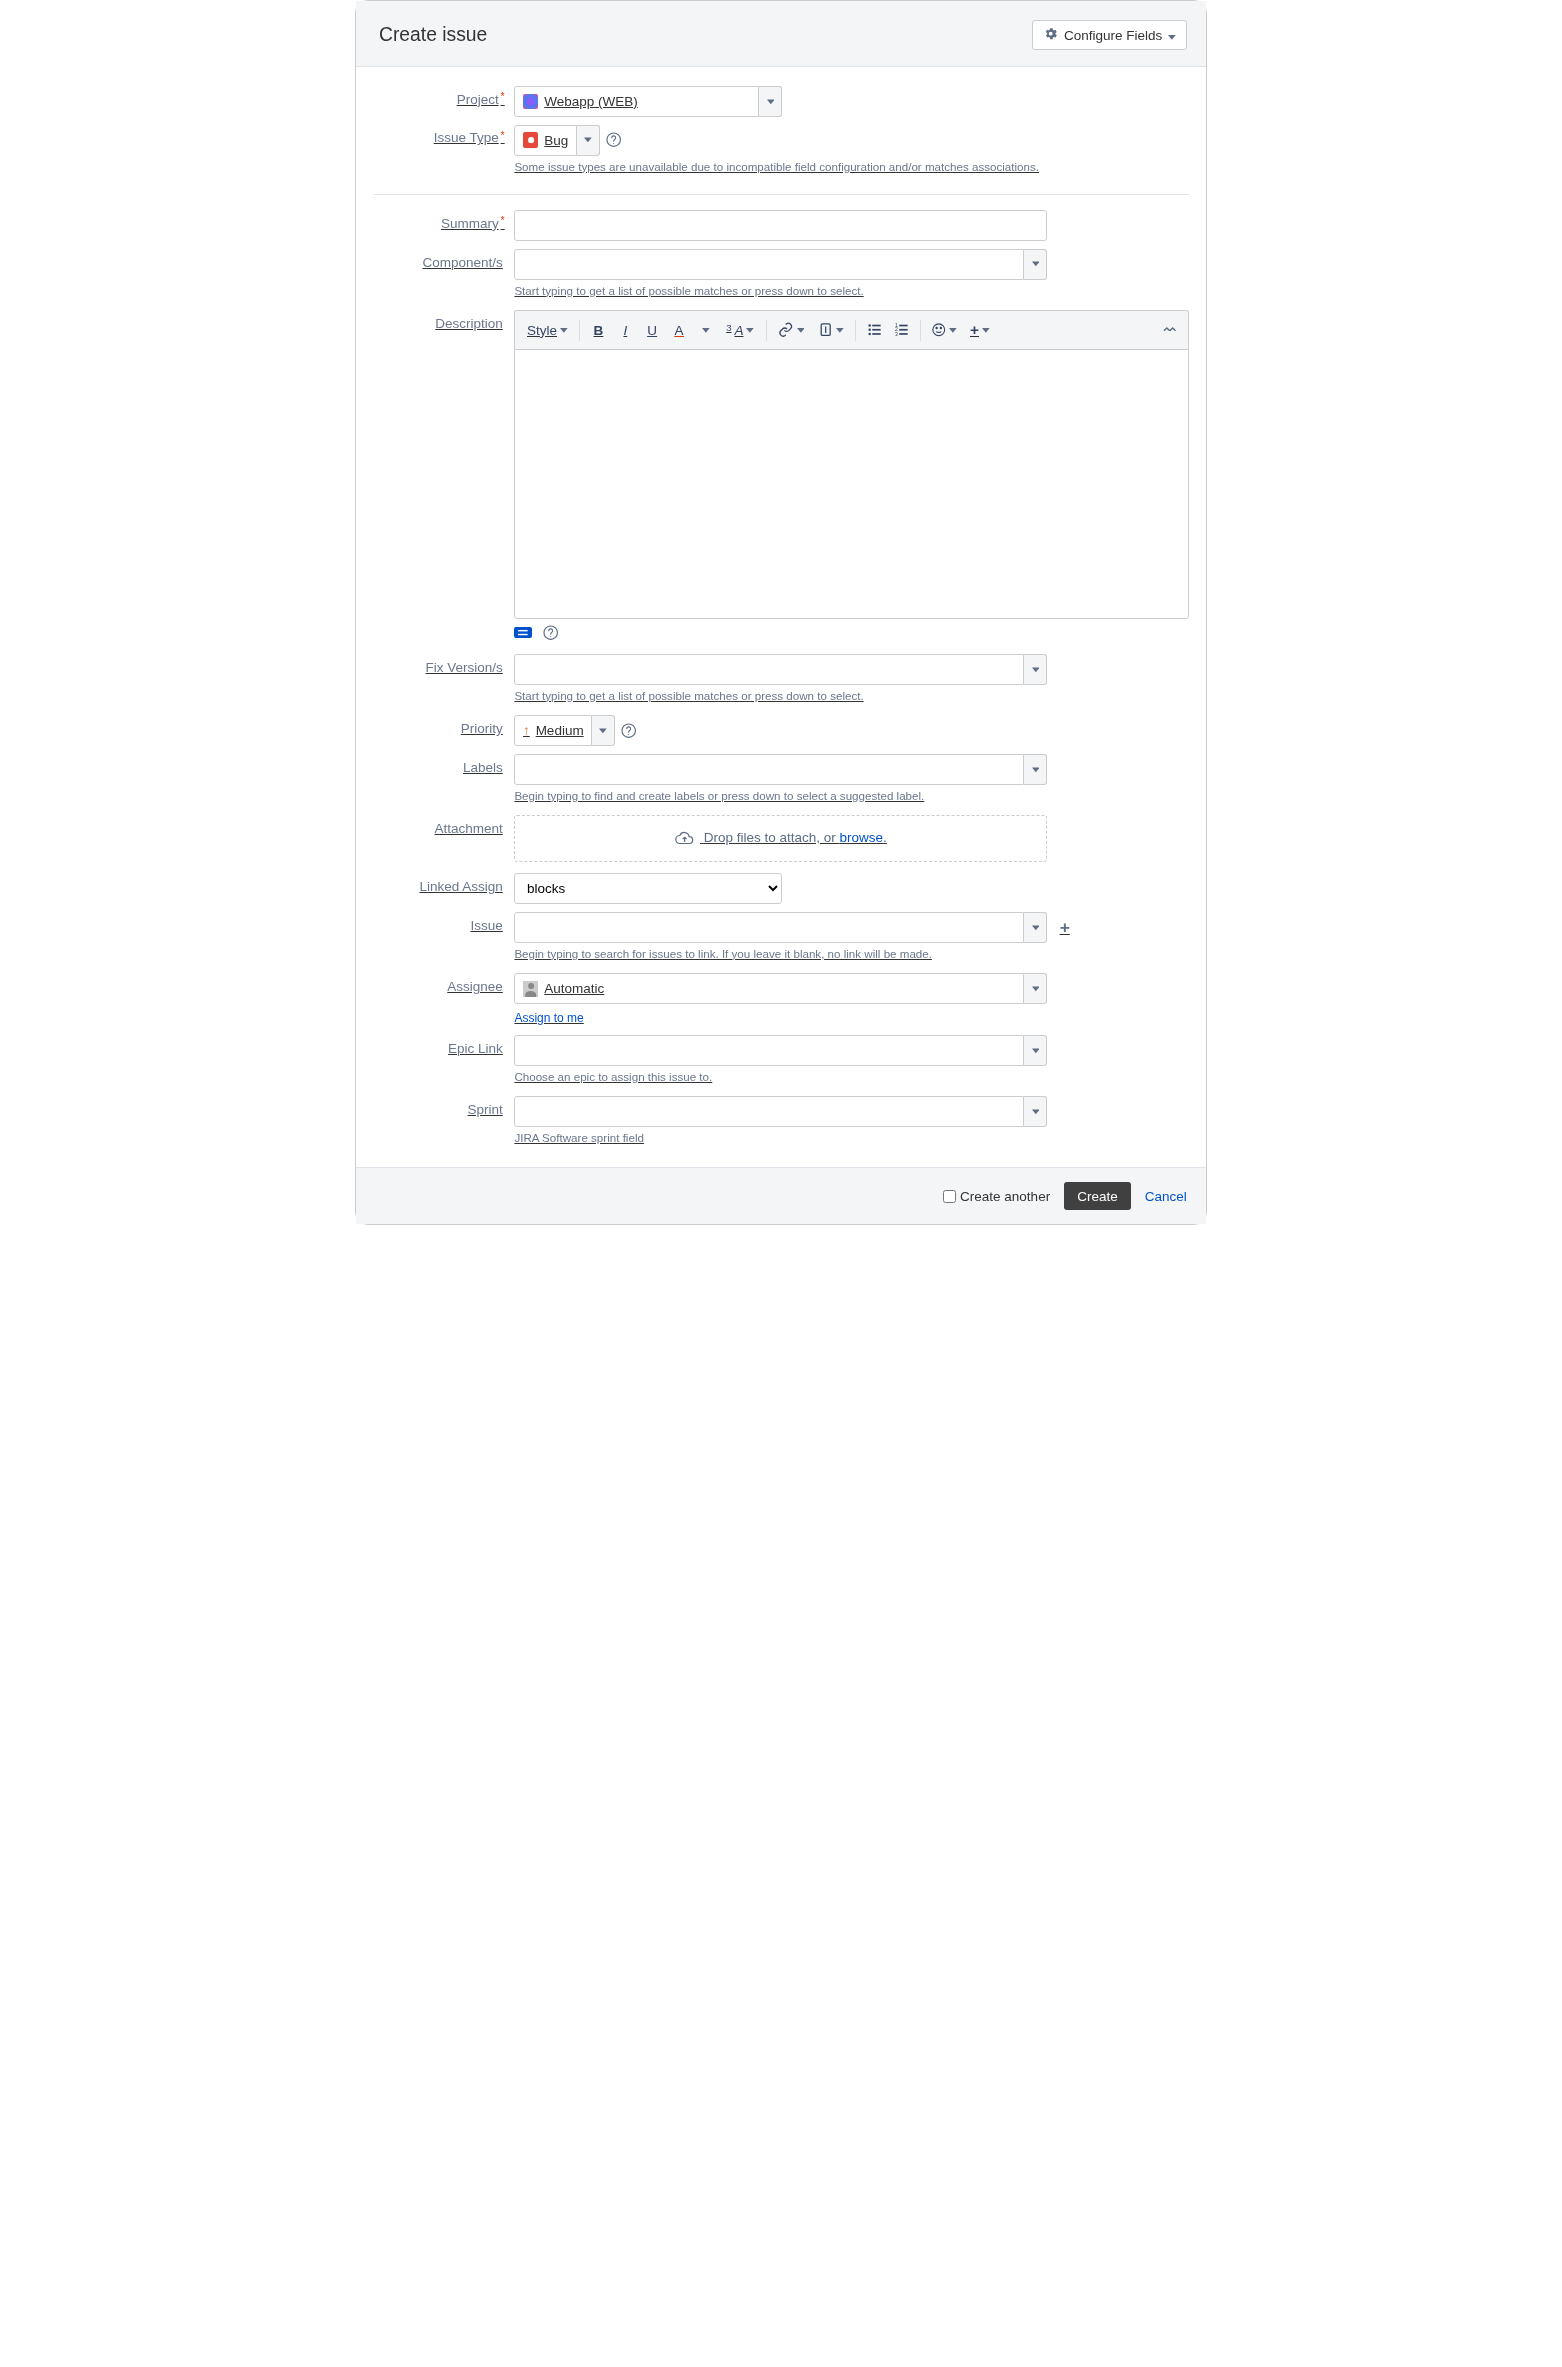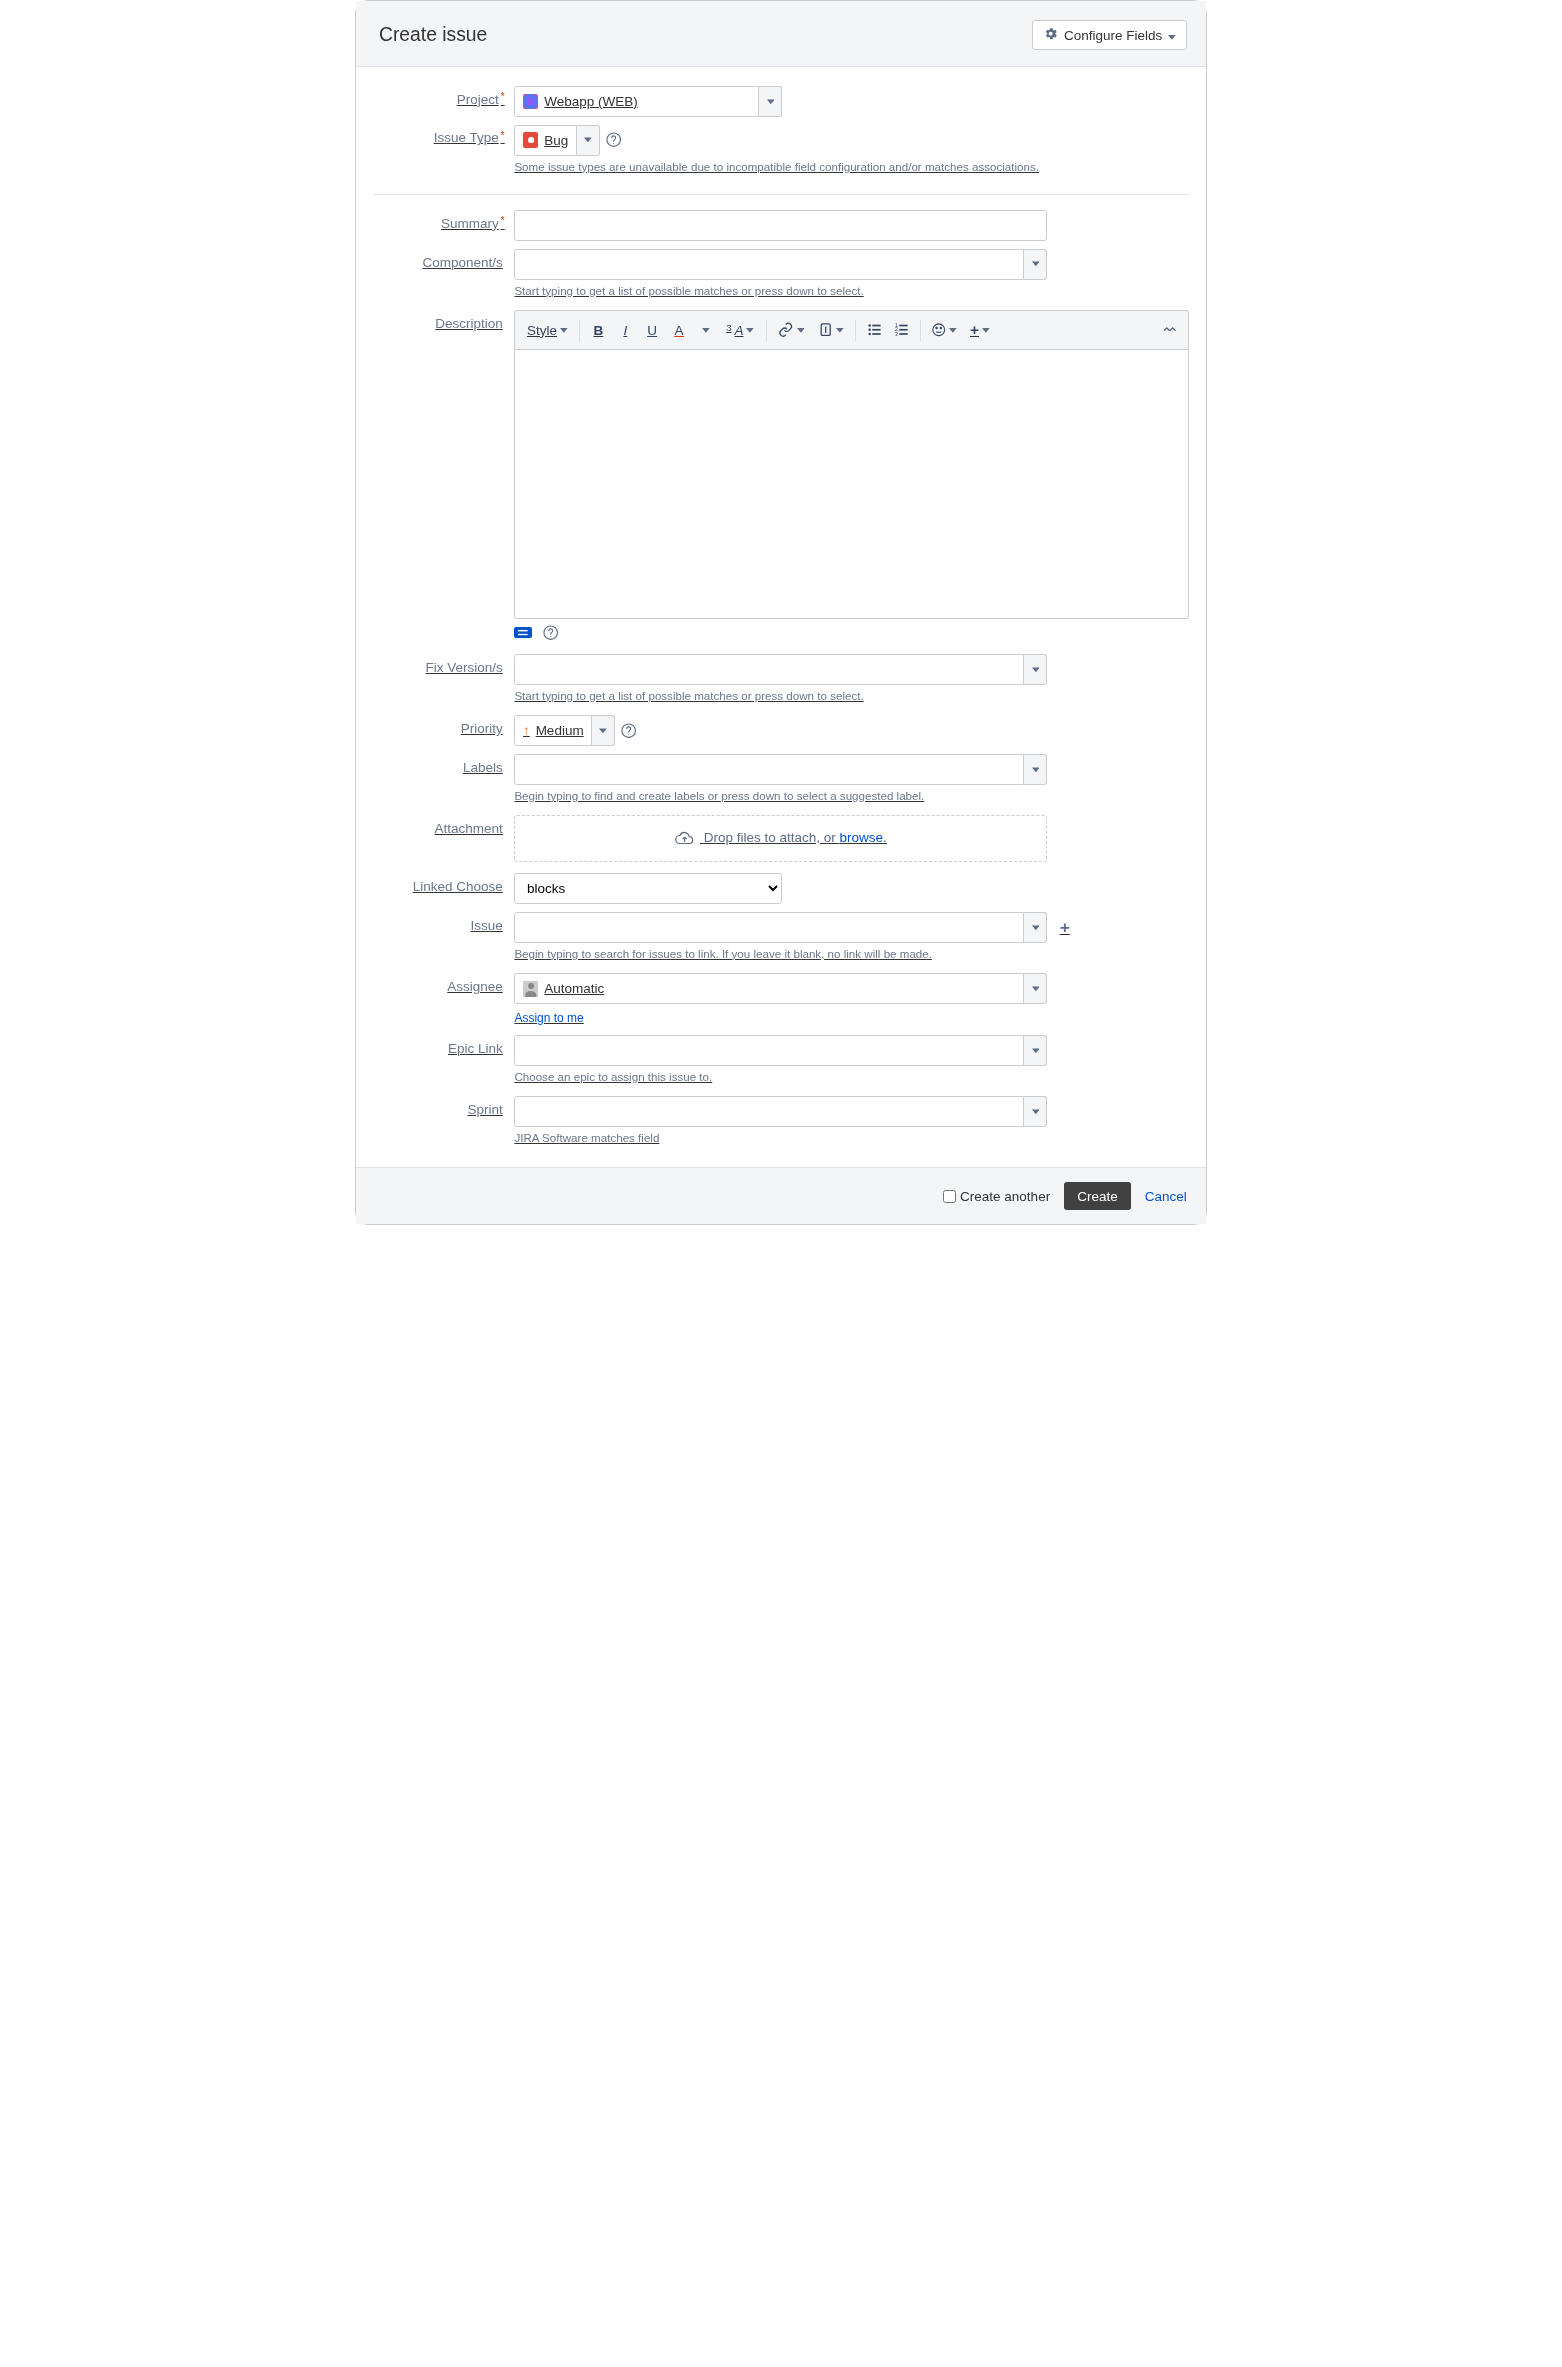--- a/index.html
+++ b/index.html
@@ -324,21 +324,21 @@
           <svg viewBox="0 0 24 20" fill="none" stroke="#5e6c84" stroke-width="1.5">
               <path d="M6 16a5 5 0 010-10 6 6 0 0111.5 1.5A4 4 0 0118 16H6z"></path>
               <path d="M12 14V8m0 0l-2.5 2.5M12 8l2.5 2.5"></path>
             </svg>
           <span>Drop files to attach, or </span><a href="#">browse</a>.
         </div>
       </div>
     </div>
 
     <div class="form-row" style="margin-top:11.6px;">
-      <div class="label-col">Linked Choose</div>
+      <div class="label-col">Linked Assign</div>
       <div class="field-col">
         <select class="native-select fixed-280" style="width:268px;">
           <option>blocks</option>
         </select>
       </div>
     </div>
 
     <div class="form-row">
       <div class="label-col">Issue</div>
       <div class="field-col">
@@ -394,21 +394,21 @@
       <div class="label-col">Sprint</div>
       <div class="field-col">
         <div class="select-wrap-552">
           <div class="select-main"></div>
           <div class="select-caret">
               <svg viewBox="0 0 10 6" fill="#5e6c84">
                 <path d="M0 0l5 6 5-6z"></path>
               </svg>
             </div>
         </div>
-        <div class="helper">JIRA Software matches field</div>
+        <div class="helper">JIRA Software sprint field</div>
       </div>
     </div>
 
   </div>
 
   <div class="dialog-footer">
     <label class="chk-label">
       <input type="checkbox" style="">
       <span>Create another</span>
     </label>

